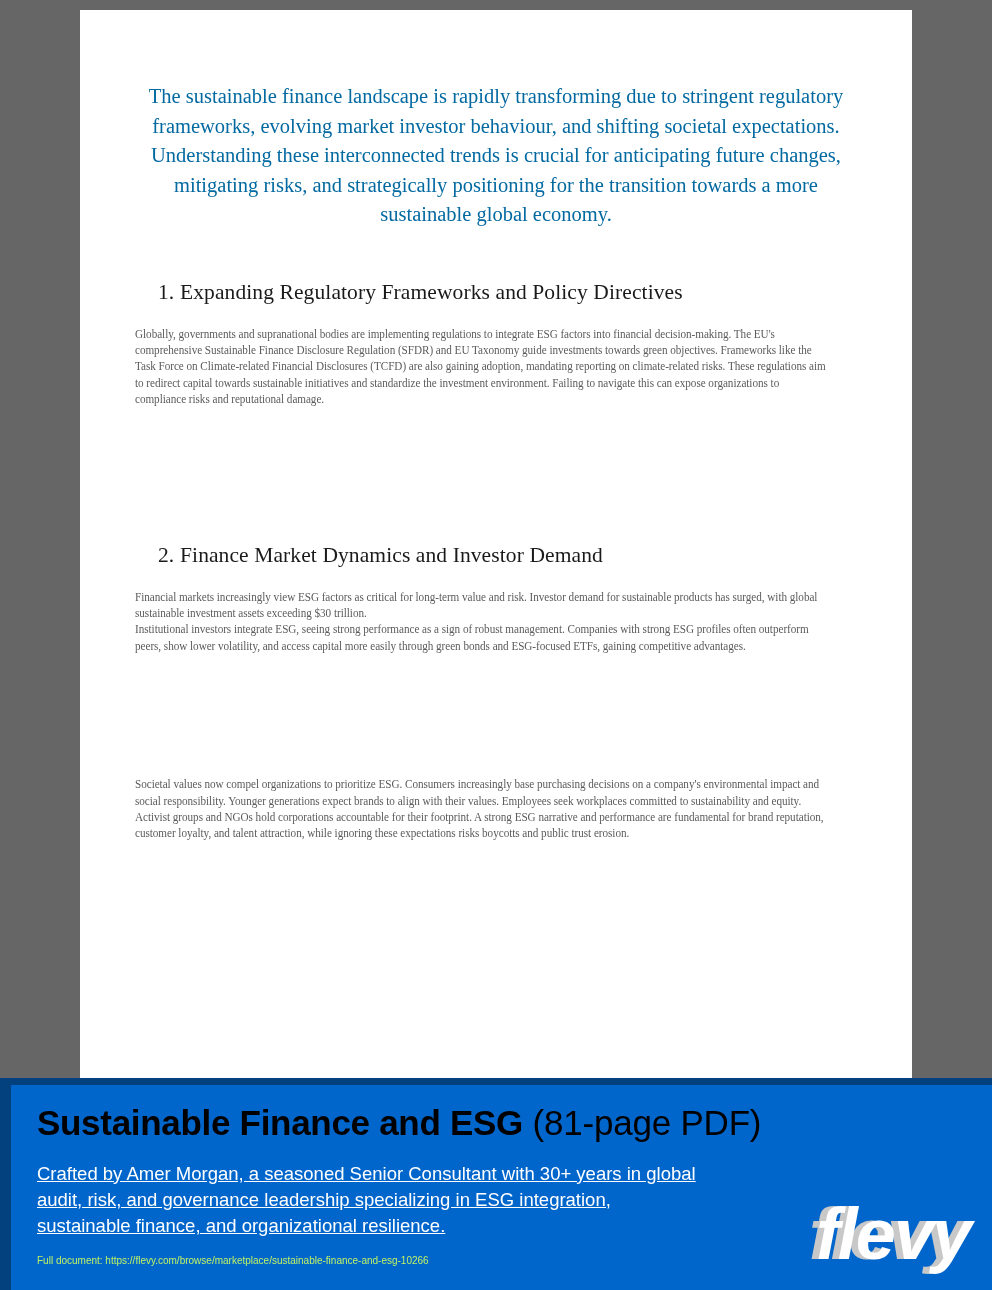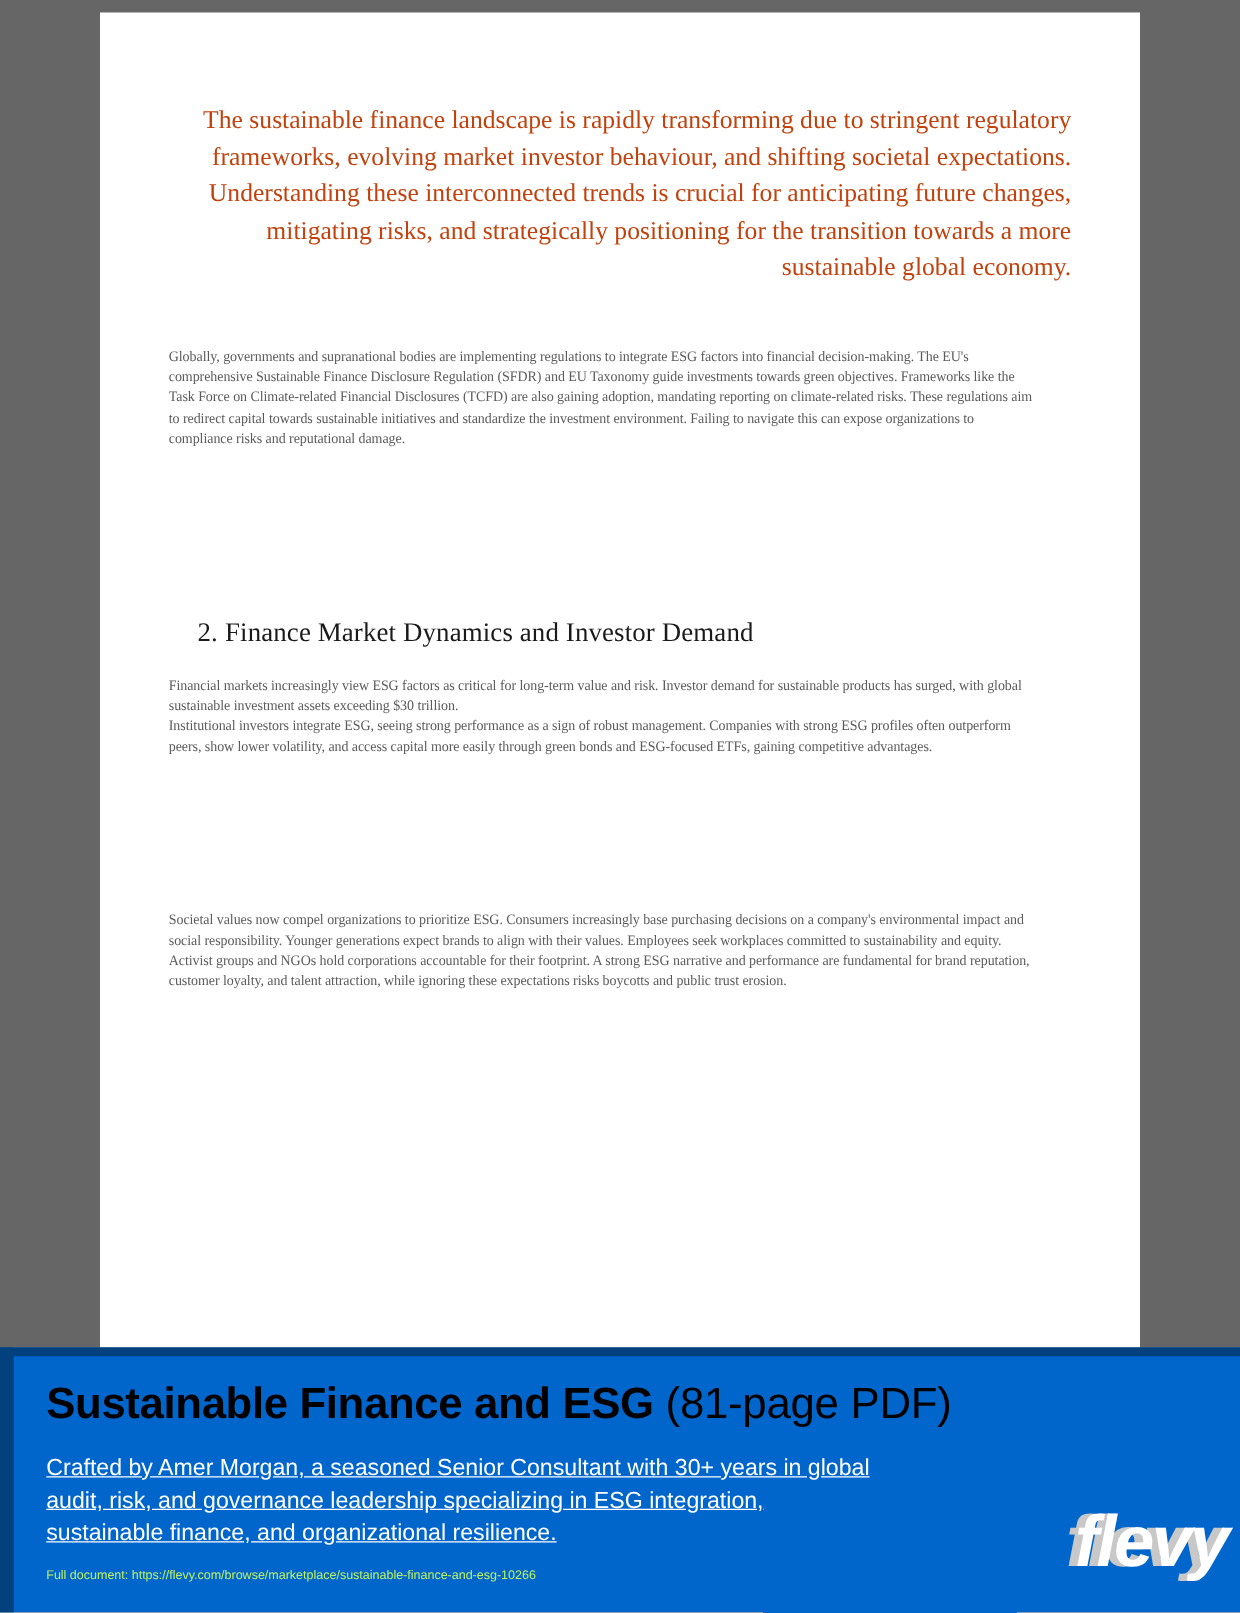--- a/index.html
+++ b/index.html
@@ -29,23 +29,23 @@
     position: absolute;
     left: 55px;
     top: 72px;
     width: 722px;
   }
 
   .intro-paragraph {
     font-family: "Liberation Serif", serif;
     font-size: 20.5px;
     line-height: 29.5px;
-    color: #c2410c;
+    color: #0369a1;
     margin: 0 0 0 0;
-    text-align: right;
+    text-align: center;
   }
 
   .sections {
     margin: 0;
     padding: 0;
     list-style: none;
     counter-reset: sec;
   }
   .section-block {
     margin-top: 48px;
@@ -155,43 +155,44 @@
   
   .flevy-logo {
     position: absolute;
     right: 6px;
     bottom: 13px;
     width: 240px;
     height: 96px;
   }
   .flevy-logo .logo-text {
     position: absolute;
-    right: 4px;
+    right: 16px;
     bottom: 0;
     font-family: "Liberation Sans", sans-serif;
-    font-size: 58px;
+    font-size: 72px;
     font-weight: bold;
     font-style: italic;
     line-height: 86px;
     color: #ffffff;
     letter-spacing: -2px;
     text-shadow: -7px 0 0 #c8c8c8;
   }
 </style>
 </head>
 <body>
 
 <div class="page-sheet">
   <div class="doc-body">
 
     <p class="intro-paragraph">The sustainable finance landscape is rapidly transforming due to stringent regulatory frameworks, evolving market investor behaviour, and shifting societal expectations. Understanding these interconnected trends is crucial for anticipating future changes, mitigating risks, and strategically positioning for the transition towards a more sustainable global economy.</p>
 
     <div class="sections">
 
       <div class="section-block">
+        <h2 class="section-heading"><span class="sec-num">1.</span><span>Expanding Regulatory Frameworks and Policy Directives</span></h2>
         <div class="section-body">
           <p>Globally, governments and supranational bodies are implementing regulations to integrate ESG factors into financial decision-making. The EU's comprehensive Sustainable Finance Disclosure Regulation (SFDR) and EU Taxonomy guide investments towards green objectives. Frameworks like the Task Force on Climate-related Financial Disclosures (TCFD) are also gaining adoption, mandating reporting on climate-related risks. These regulations aim to redirect capital towards sustainable initiatives and standardize the investment environment. Failing to navigate this can expose organizations to compliance risks and reputational damage.</p>
         </div>
       </div>
 
       <div class="sec-spacer-1"></div>
 
       <div class="section-block">
         <h2 class="section-heading"><span class="sec-num">2.</span><span>Finance Market Dynamics and Investor Demand</span></h2>
         <div class="section-body">

